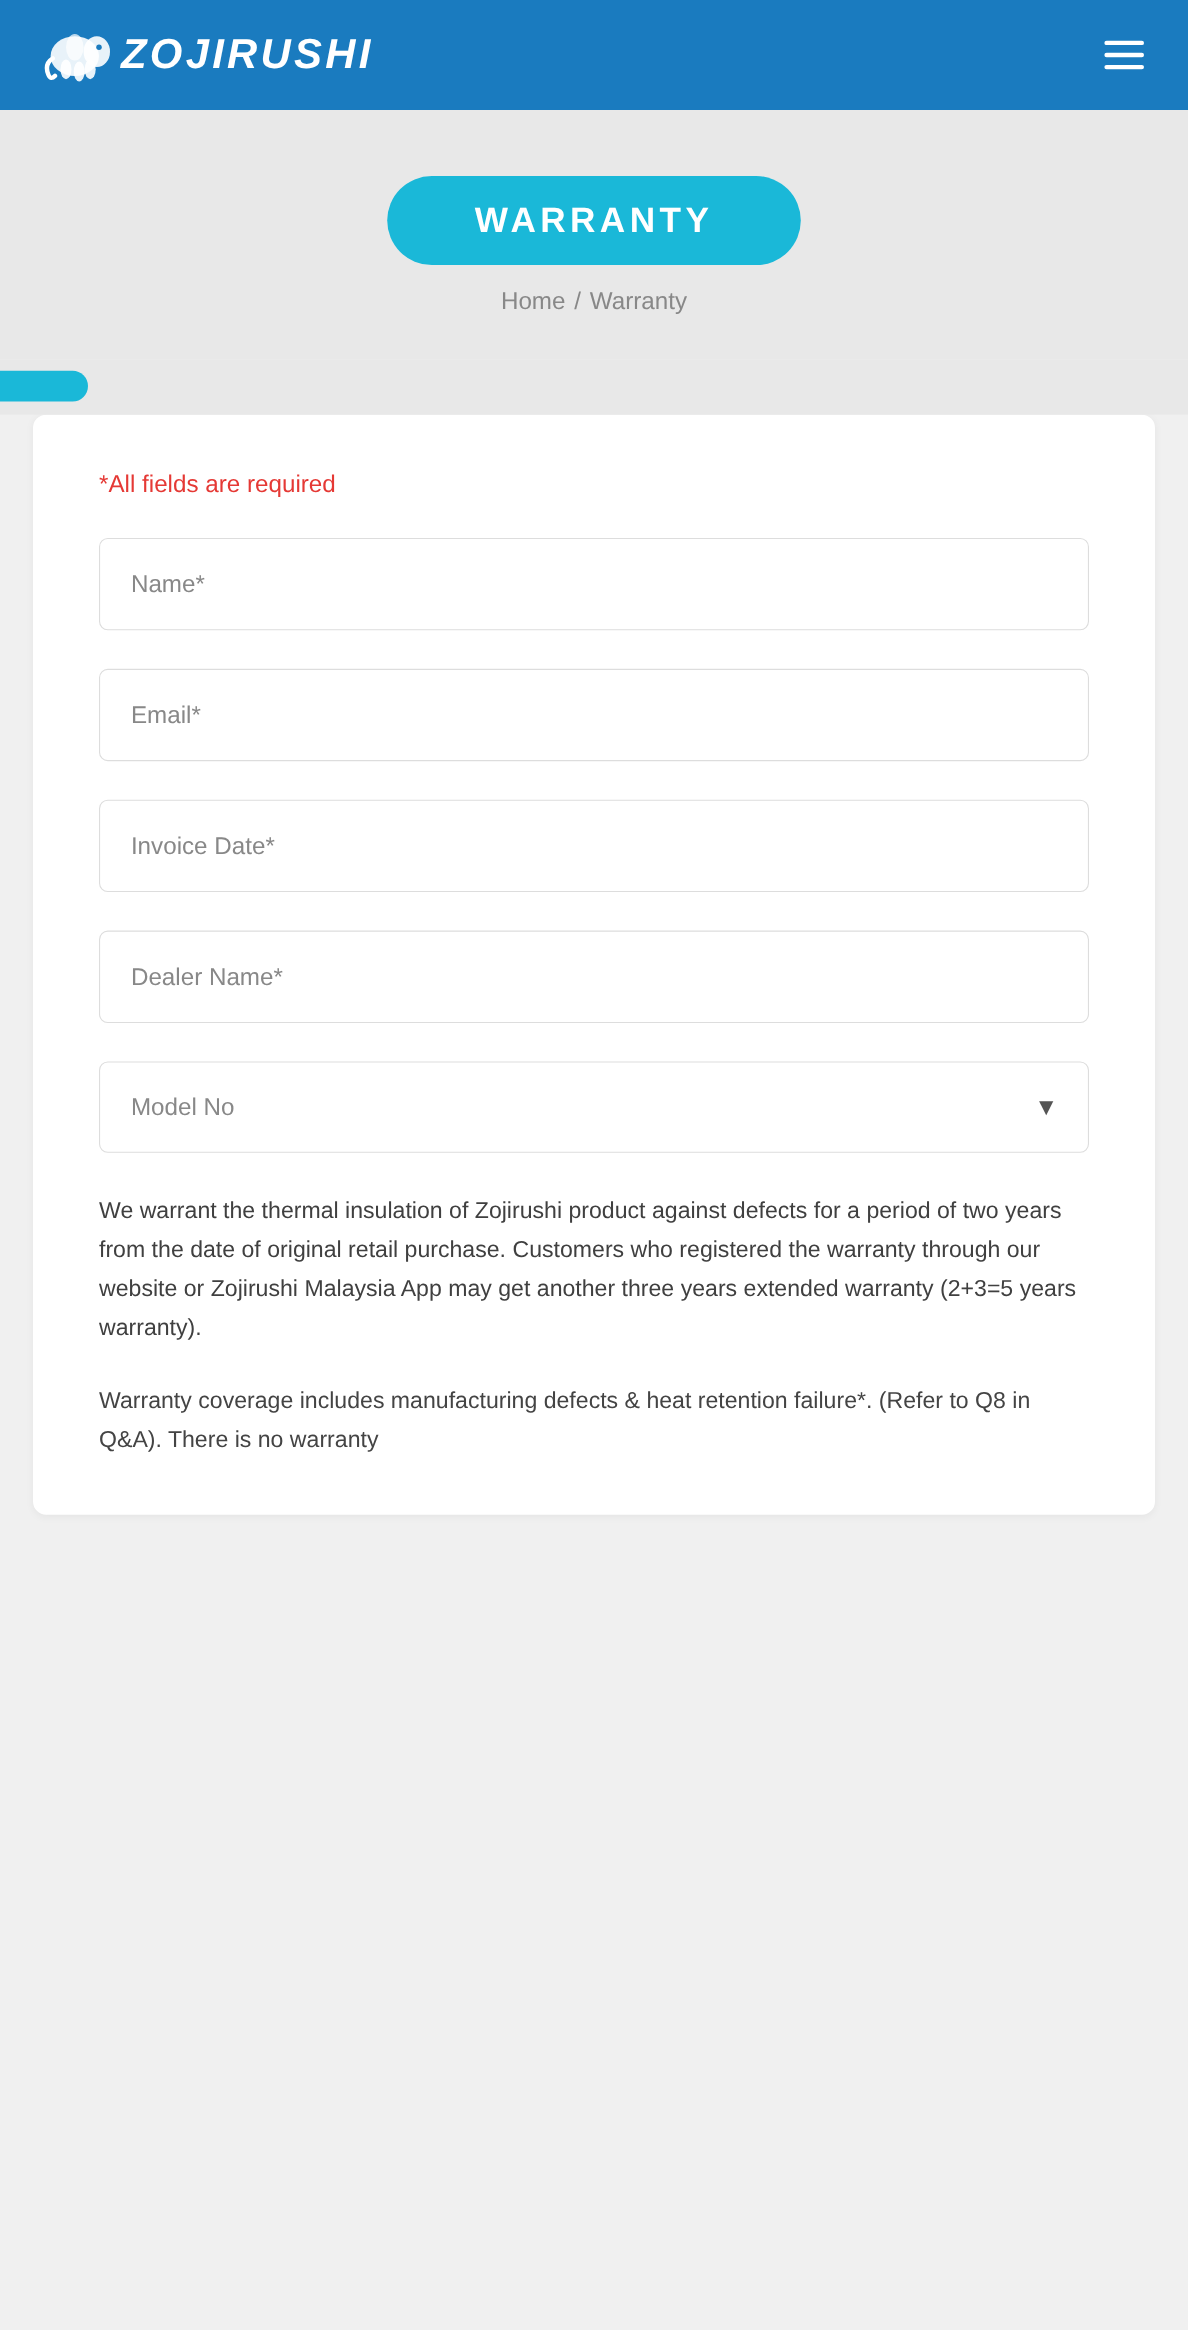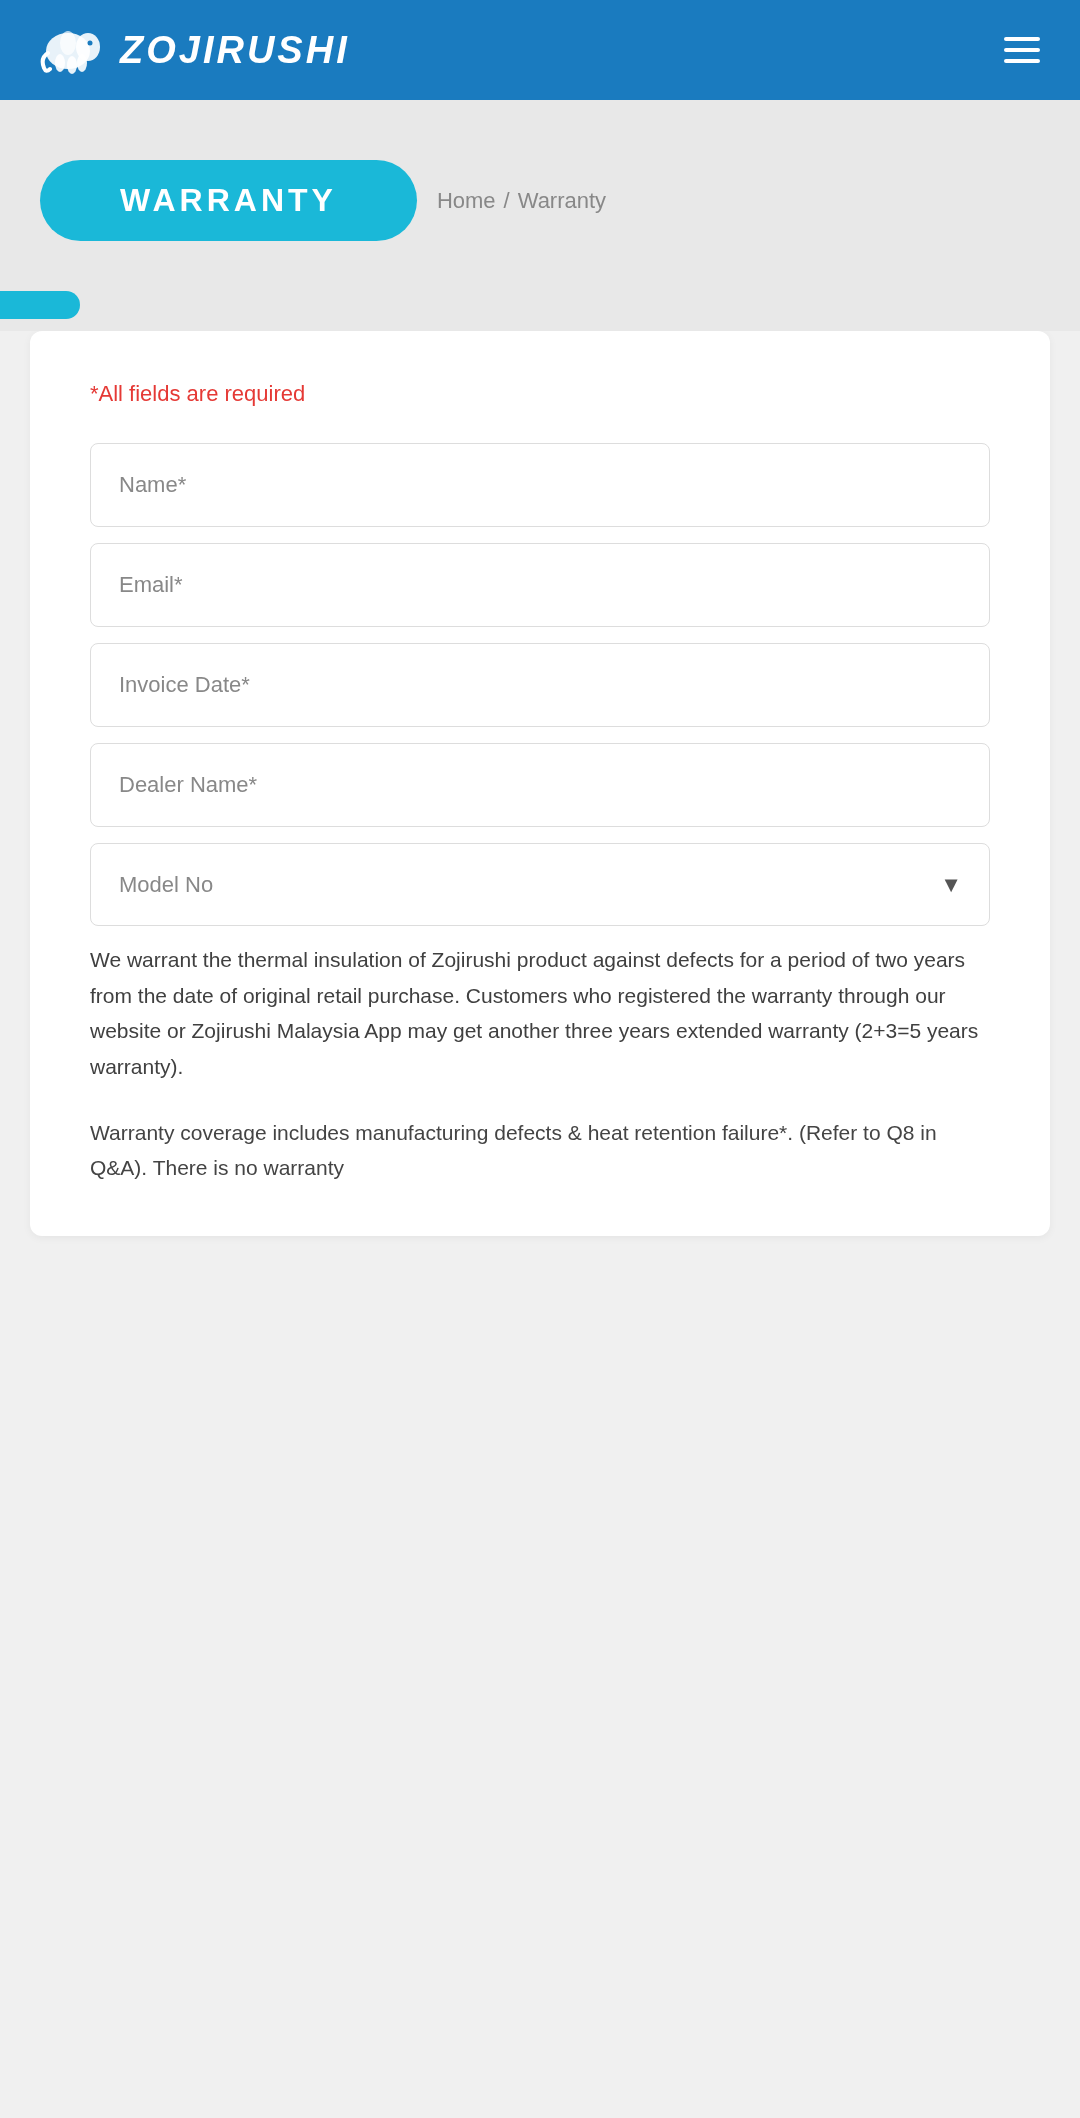--- a/index.html
+++ b/index.html
@@ -22,21 +22,20 @@
       display: flex;
       align-items: center;
       justify-content: space-between;
       padding: 18px 40px;
       height: 100px;
     }
 
     .logo-container {
       display: flex;
       align-items: center;
-      gap: 10px;
     }
 
     .logo-text {
       color: white;
       font-size: 38px;
       font-weight: bold;
       letter-spacing: 3px;
       font-style: italic;
     }
 
@@ -59,21 +58,21 @@
       width: 36px;
       height: 4px;
       background-color: white;
       border-radius: 2px;
     }
 
     
     .banner {
       background-color: #e8e8e8;
       display: flex;
-      flex-direction: row;
+      flex-direction: column;
       align-items: center;
       padding: 60px 40px 40px;
       gap: 20px;
     }
 
     .warranty-badge {
       background-color: #1ab8d8;
       color: white;
       font-size: 32px;
       font-weight: bold;
@@ -123,21 +122,21 @@
       box-shadow: 0 2px 8px rgba(0,0,0,0.05);
     }
 
     .required-note {
       color: #e53935;
       font-size: 22px;
       margin-bottom: 36px;
     }
 
     .form-group {
-      margin-bottom: 16px;
+      margin-bottom: 35px;
       text-decoration: underline;
     }
 
     .form-input {
       width: 100%;
       padding: 28px 28px;
       font-size: 22px;
       border: 1.5px solid #ddd;
       border-radius: 8px;
       color: #555;

